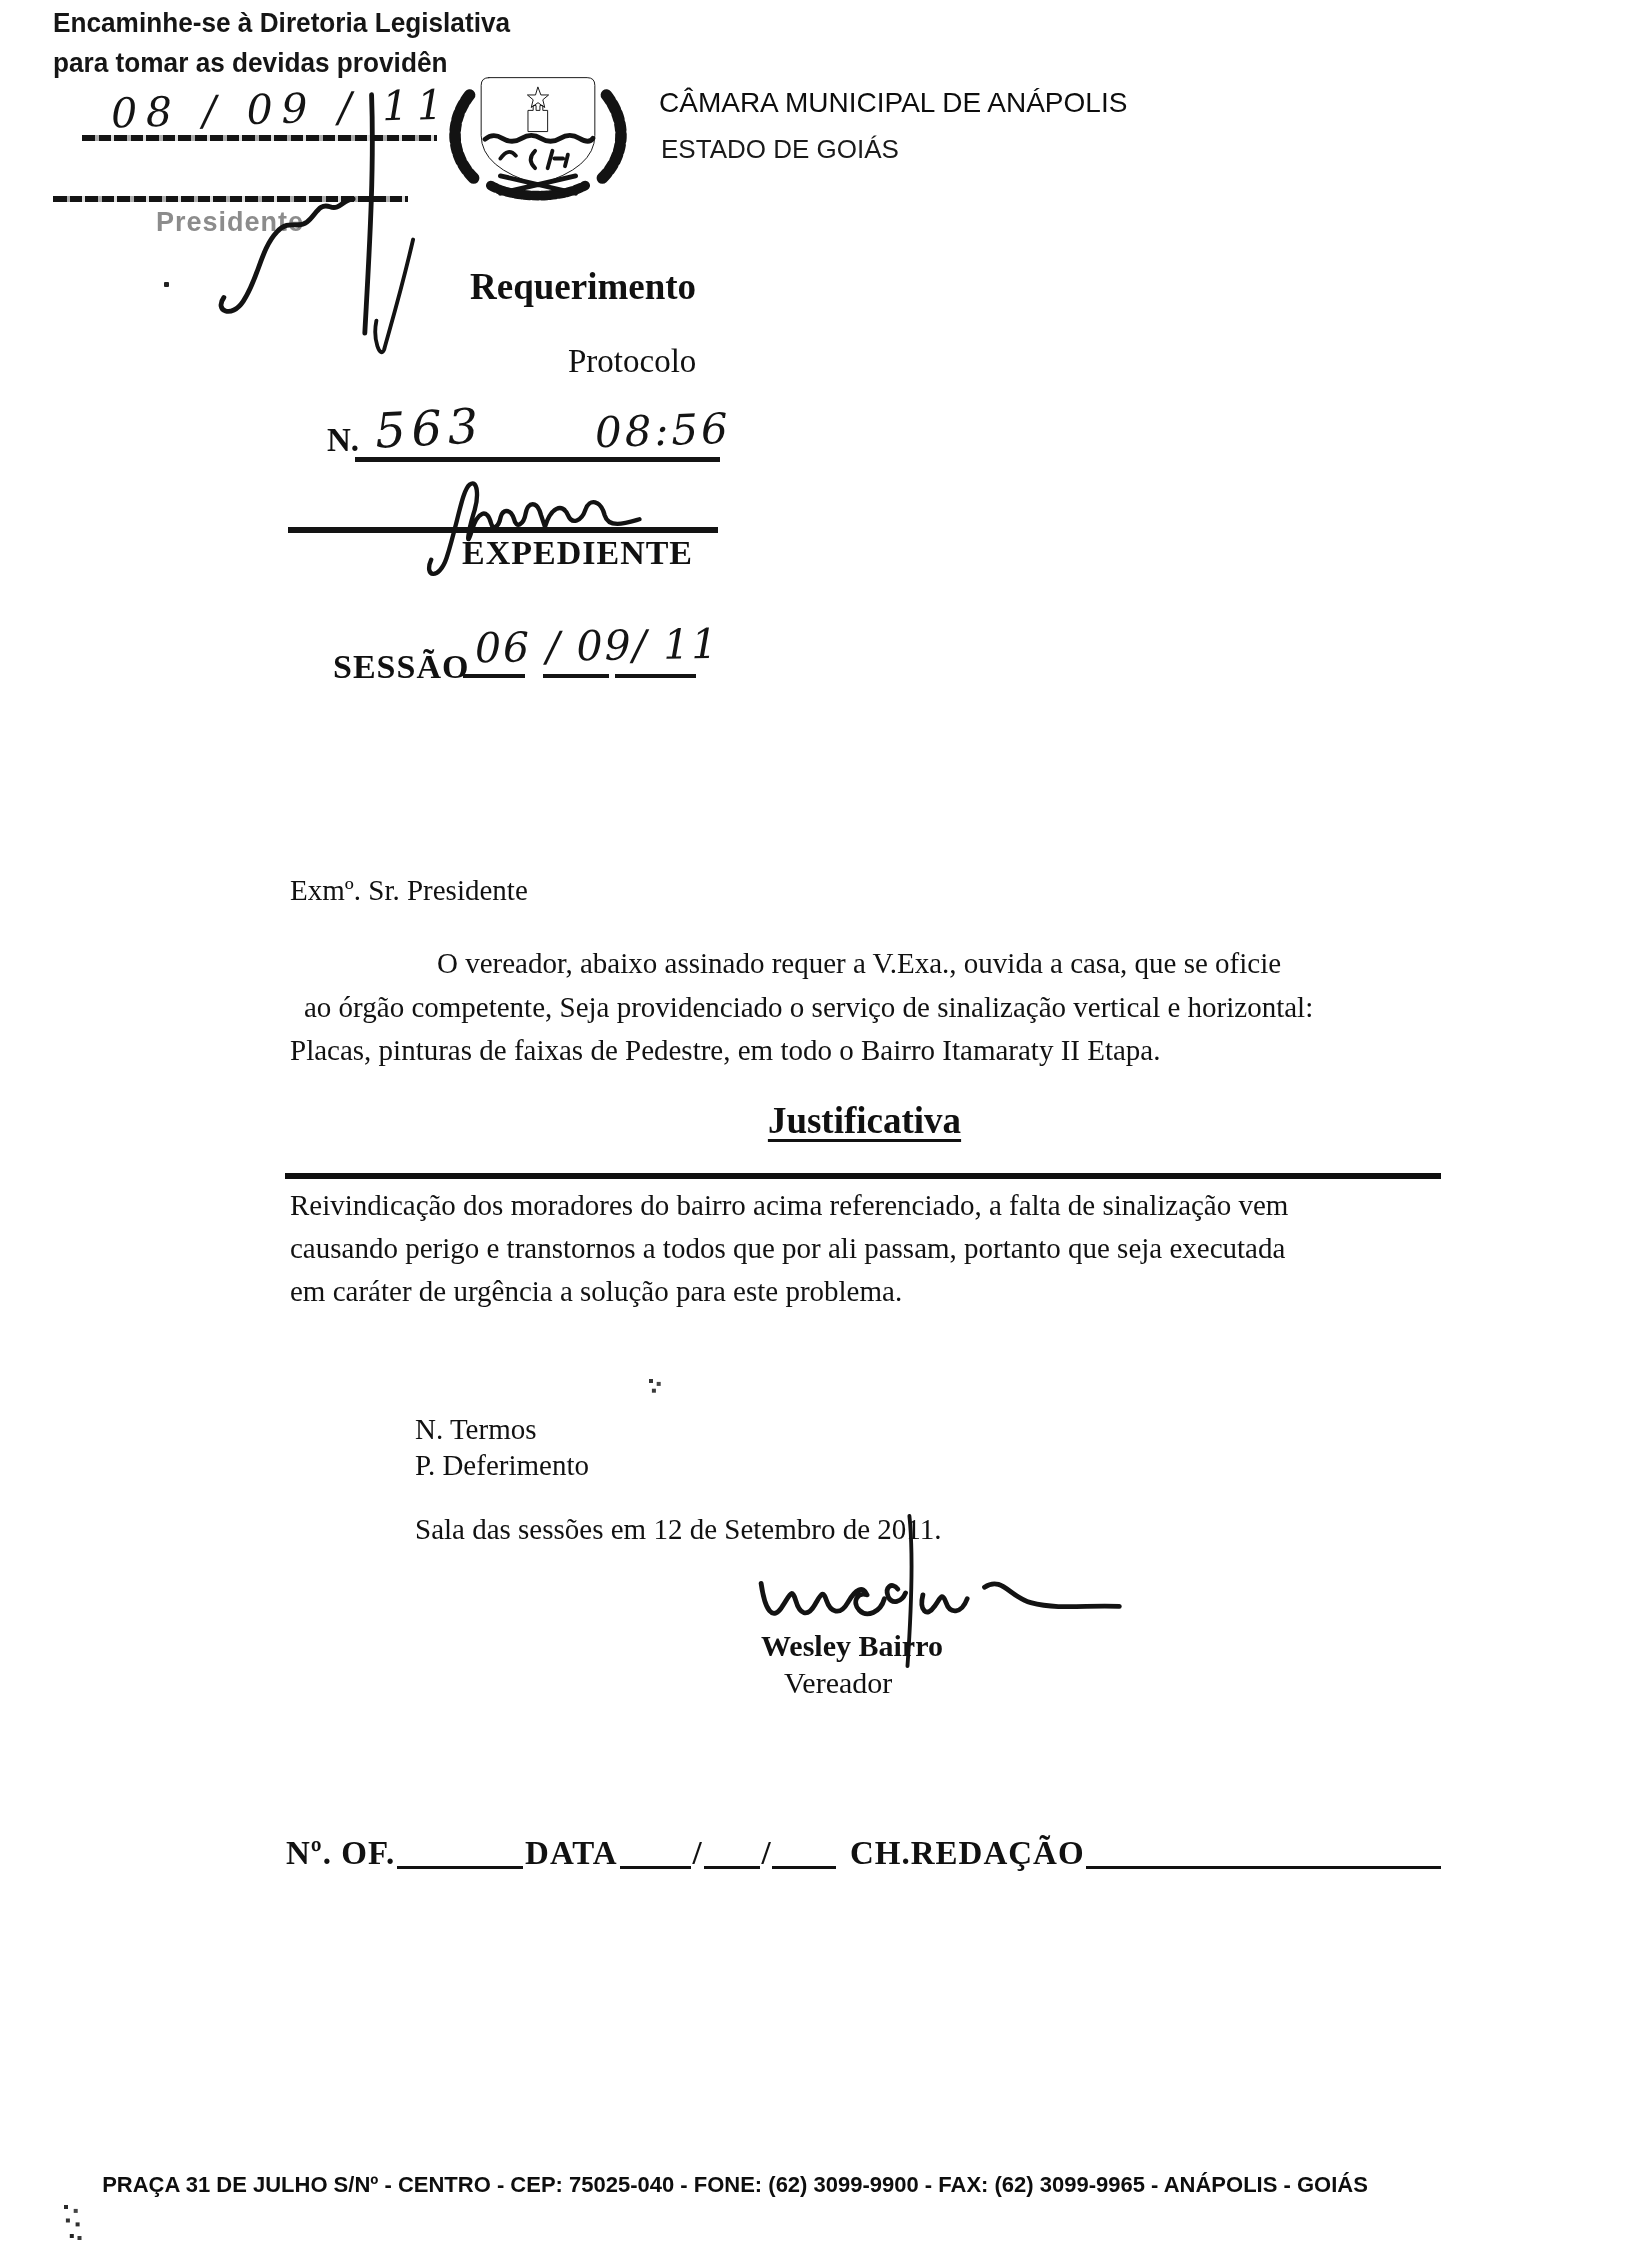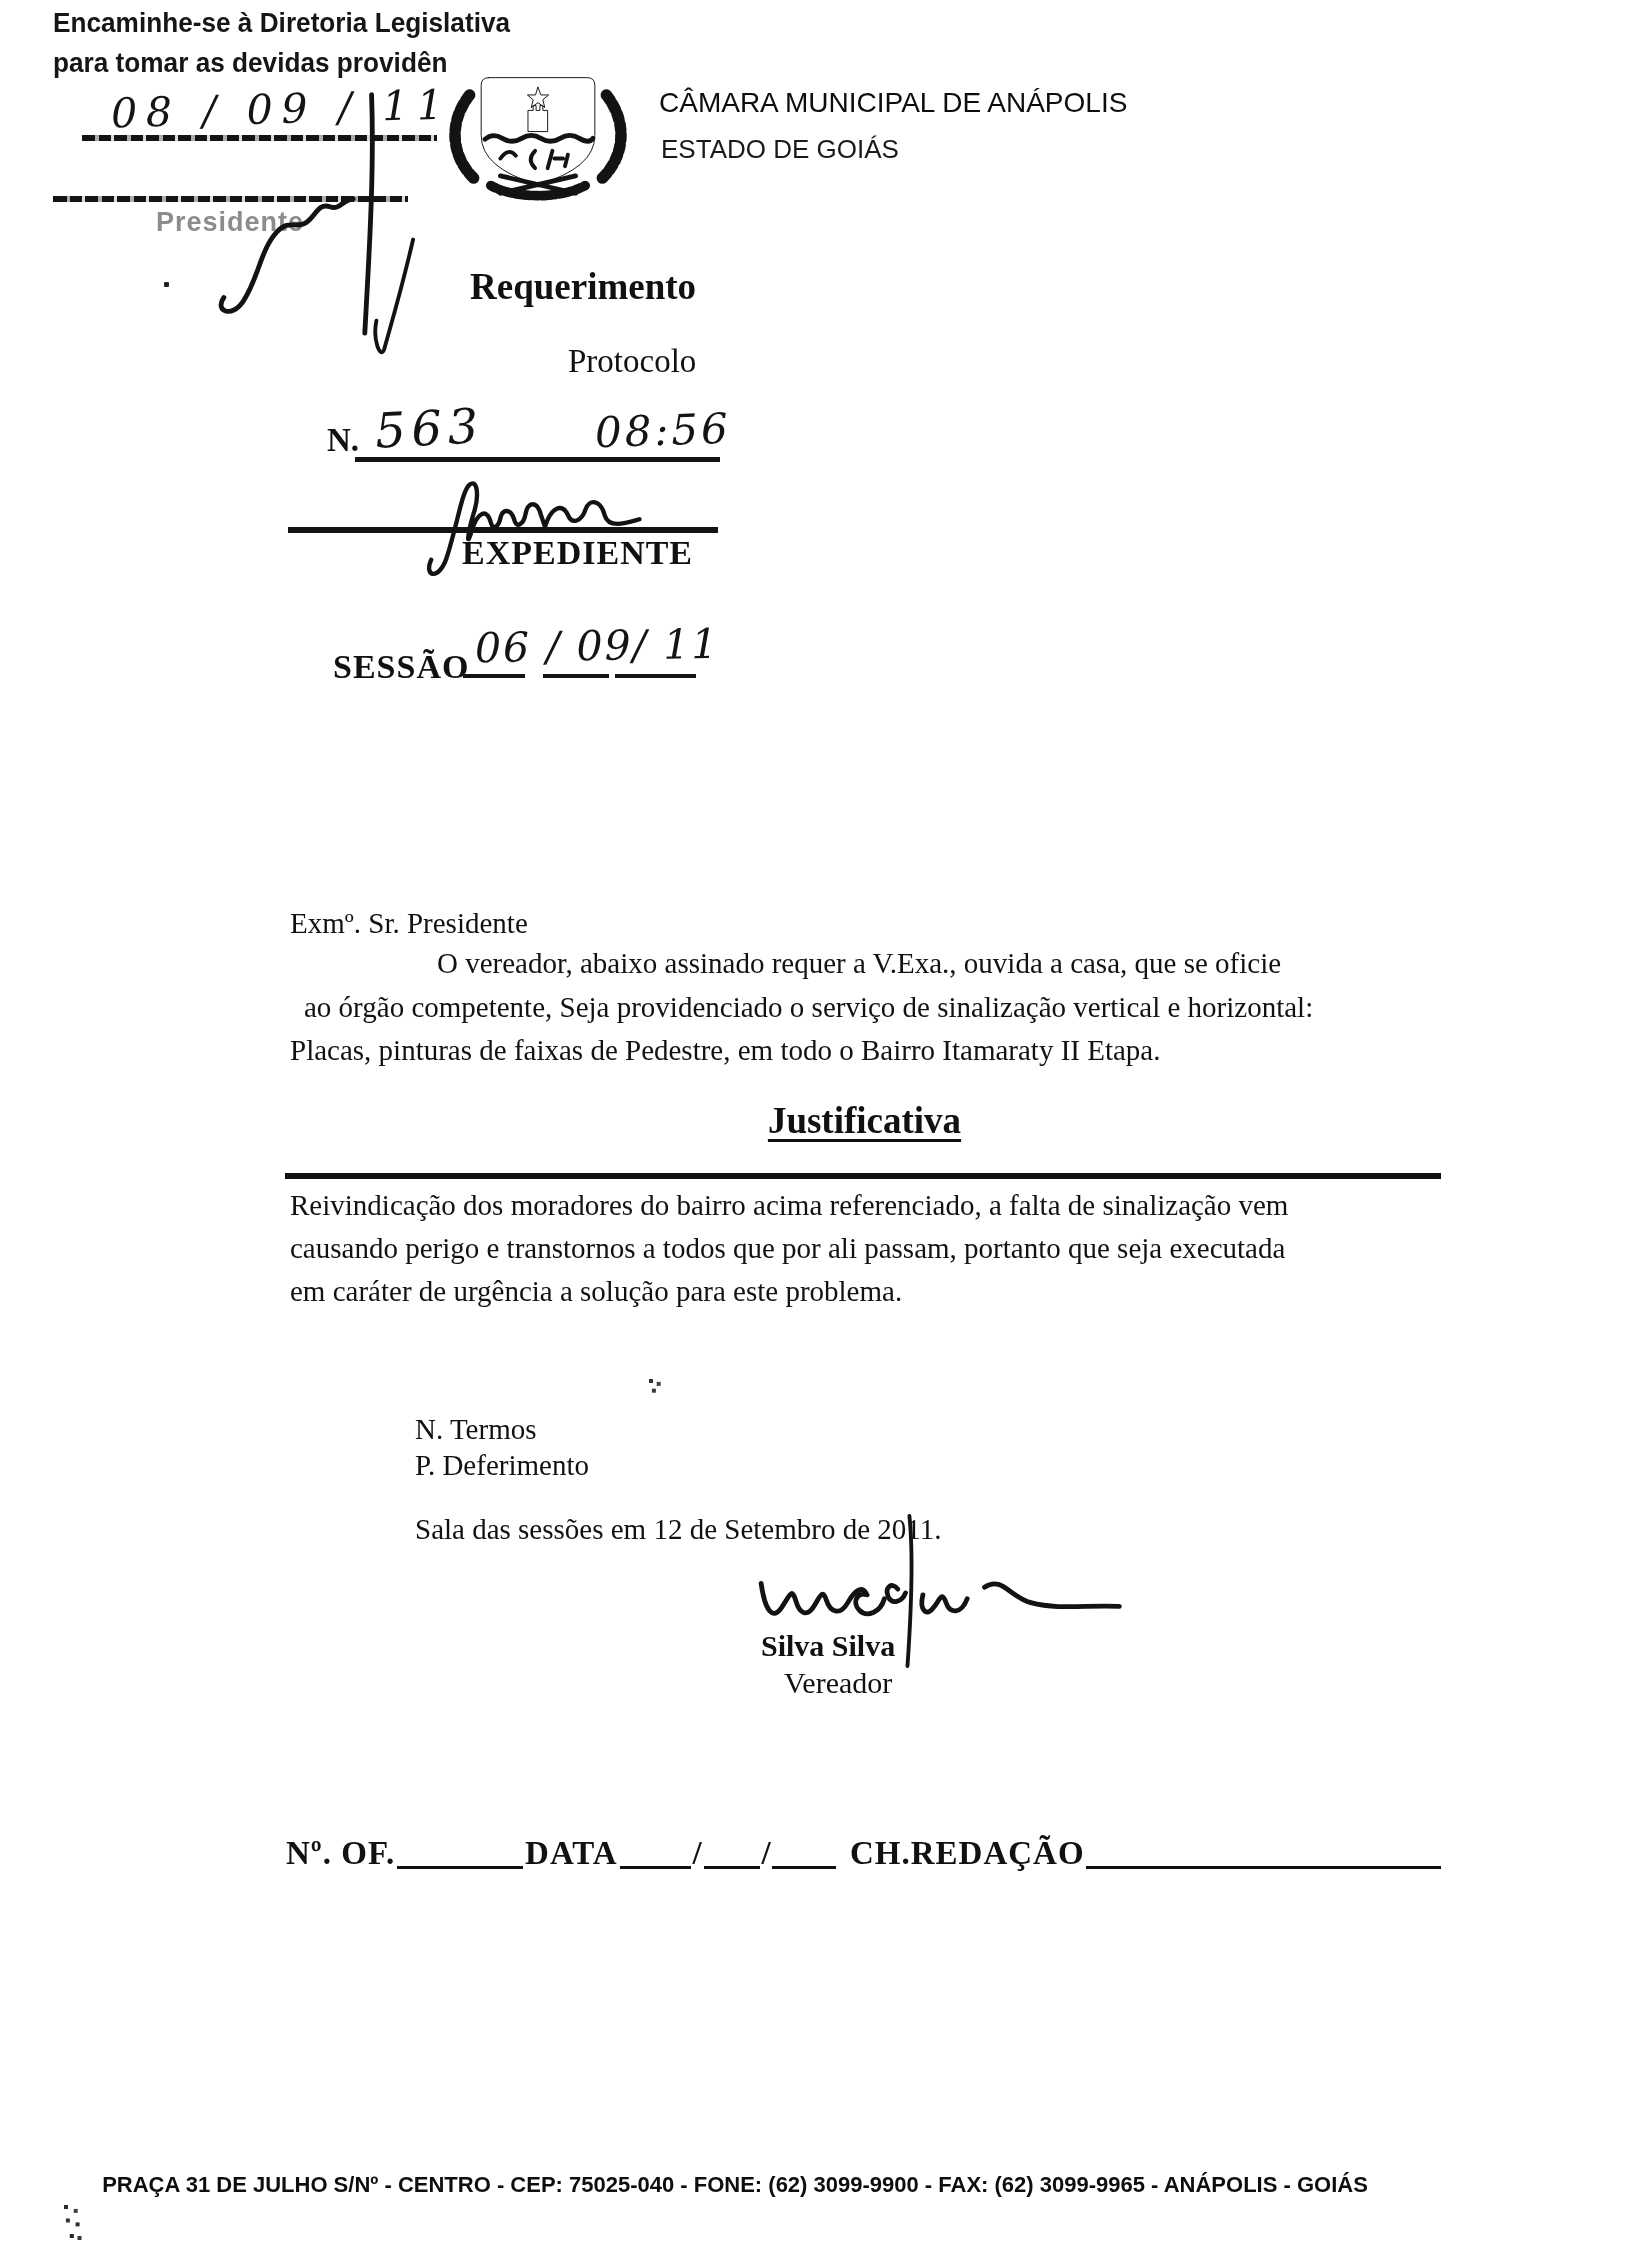--- a/index.html
+++ b/index.html
@@ -39,21 +39,21 @@
   .protocol-ul{left:355px;top:457px;width:365px;height:4.8px;background:#141414;}
   .exp-line{left:288px;top:527px;width:430px;height:5.8px;background:#131313;}
   .exp-label{left:462px;top:534px;font-weight:700;font-size:34px;letter-spacing:1px;}
   .sessao-label{left:333px;top:648px;font-weight:700;font-size:34px;letter-spacing:1px;}
   .sessao-ul{top:674px;height:3.9px;background:#141414;}
   .su1{left:463px;width:62px;}
   .su2{left:543px;width:66px;}
   .su3{left:615px;width:81px;}
 
   
-  .salutation{left:290px;top:874px;font-size:29px;margin-top:33px;}
+  .salutation{left:290px;top:874px;font-size:29px;}
   .para{font-size:29px;color:#121212;}
   .p1l1{left:437px;top:947px;}
   .p1l2{left:304px;top:991px;}
   .p1l3{left:290px;top:1034px;}
   .just-title{left:290px;top:1099px;width:1149px;text-align:center;font-weight:700;font-size:37px;
     text-decoration:underline;text-decoration-thickness:2.9px;text-underline-offset:5.8px;}
   .divider{left:285px;top:1173px;width:1156px;height:5.8px;background:#0f0f0f;}
   .p2l1{left:290px;top:1189px;}
   .p2l2{left:290px;top:1232px;}
   .p2l3{left:290px;top:1275px;}
@@ -157,21 +157,21 @@
 <div class="abs closing2 nowrap">P. Deferimento</div>
 <div class="abs place-date nowrap">Sala das sessões em 12 de Setembro de 2011.</div>
 
 <svg class="abs" style="left:743px;top:1514px;" width="406" height="156" viewBox="0 0 420 162">
   <path d="M 18,72 C 22,100 30,112 40,96 C 48,84 50,76 54,90 C 58,104 66,108 74,94 C 80,84 82,78 86,90 C 90,102 100,106 108,92 C 116,78 124,74 128,84 C 118,80 112,92 120,100 C 128,108 142,102 146,88" stroke-width="5"></path>
   <path d="M 160,78 C 154,70 146,76 150,86 C 154,94 164,92 168,82" stroke-width="5"></path>
   <path d="M 186,84 C 182,100 190,108 198,96 C 204,88 206,80 210,92 C 214,104 226,104 232,88" stroke-width="5"></path>
   <path d="M 172,2 C 176,40 174,100 170,158" stroke-width="4"></path>
   <path d="M 250,76 C 268,64 276,86 298,92 C 328,100 358,94 390,96" stroke-width="5"></path>
 </svg>
-<div class="abs signer-name nowrap">Silva Silva</div>
+<div class="abs signer-name nowrap">Wesley Bairro</div>
 <div class="abs signer-role nowrap">Vereador</div>
 
 <div class="abs office">
   <span class="lbl">Nº. OF.</span>
   <span class="fill f1"></span>
   <span class="lbl">DATA</span>
   <span class="fill f2"></span>
   <span>/</span>
   <span class="fill f3"></span>
   <span>/</span>

